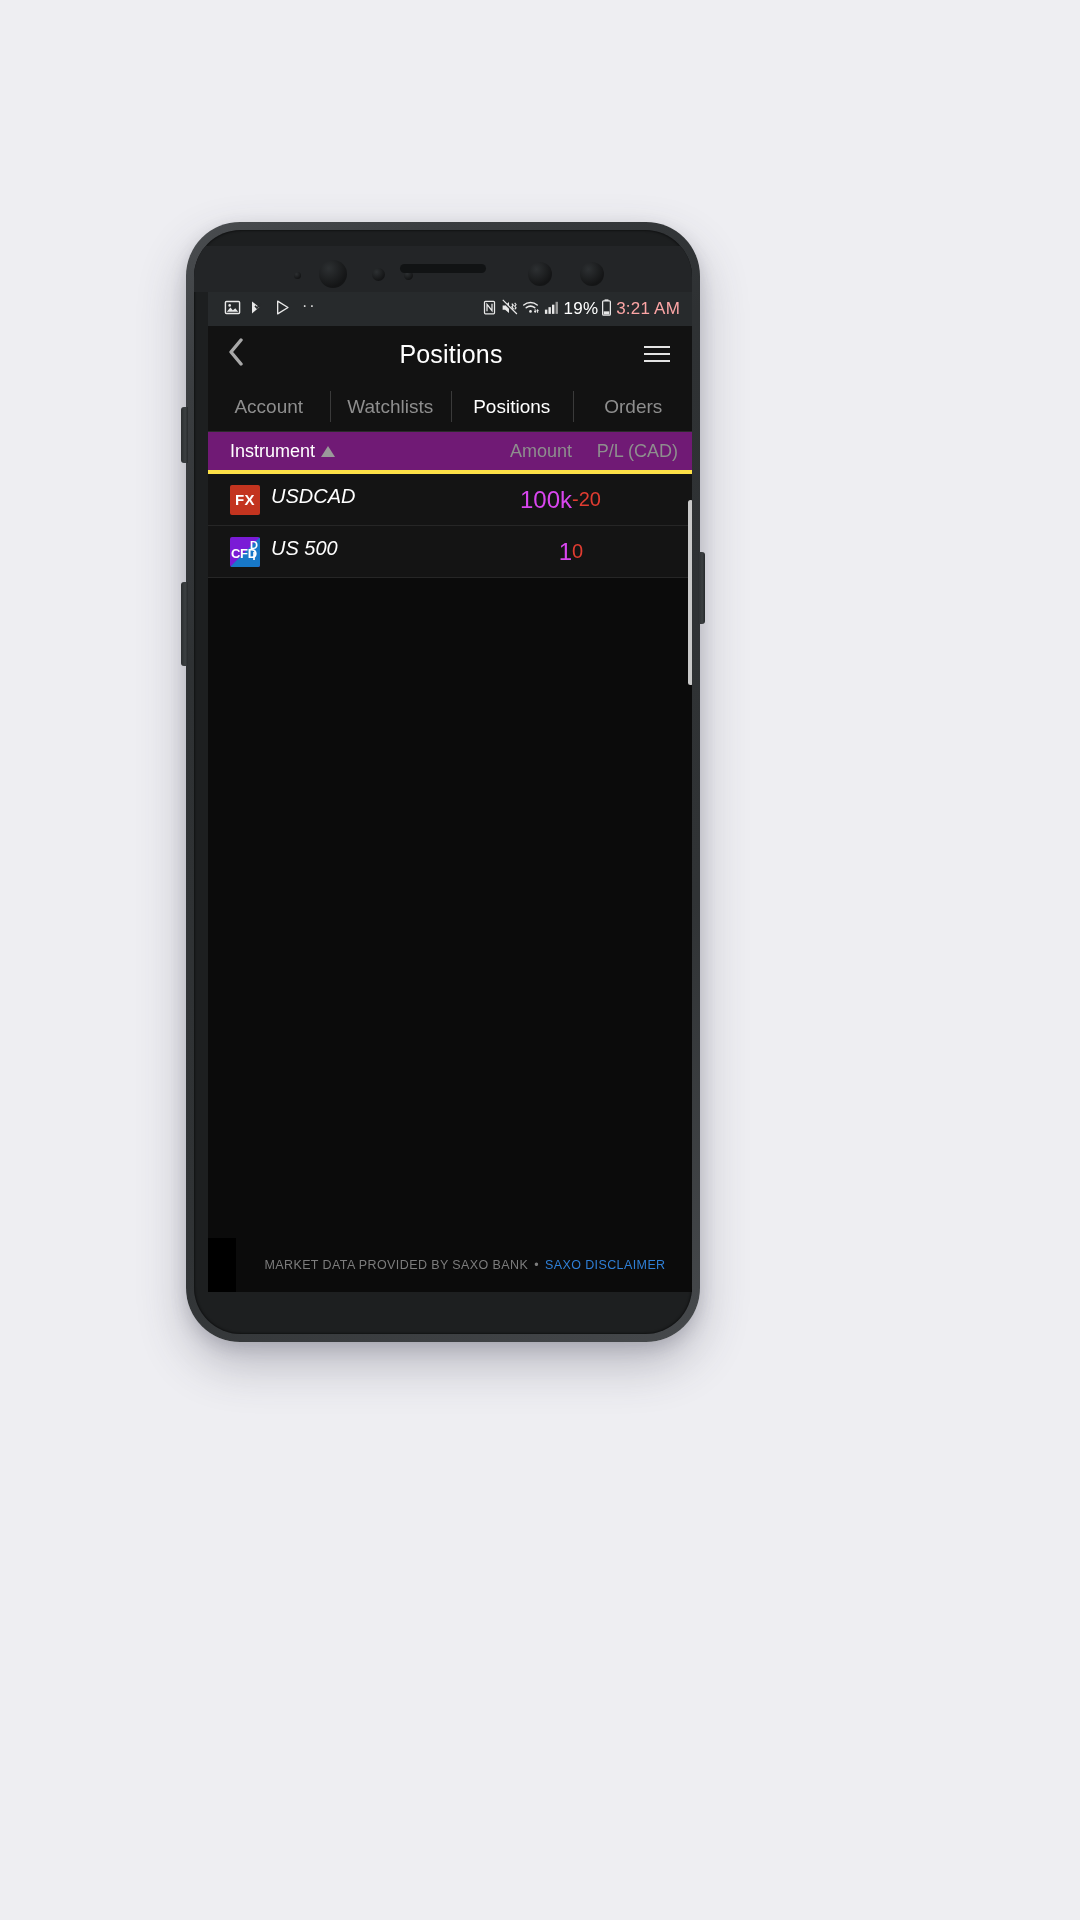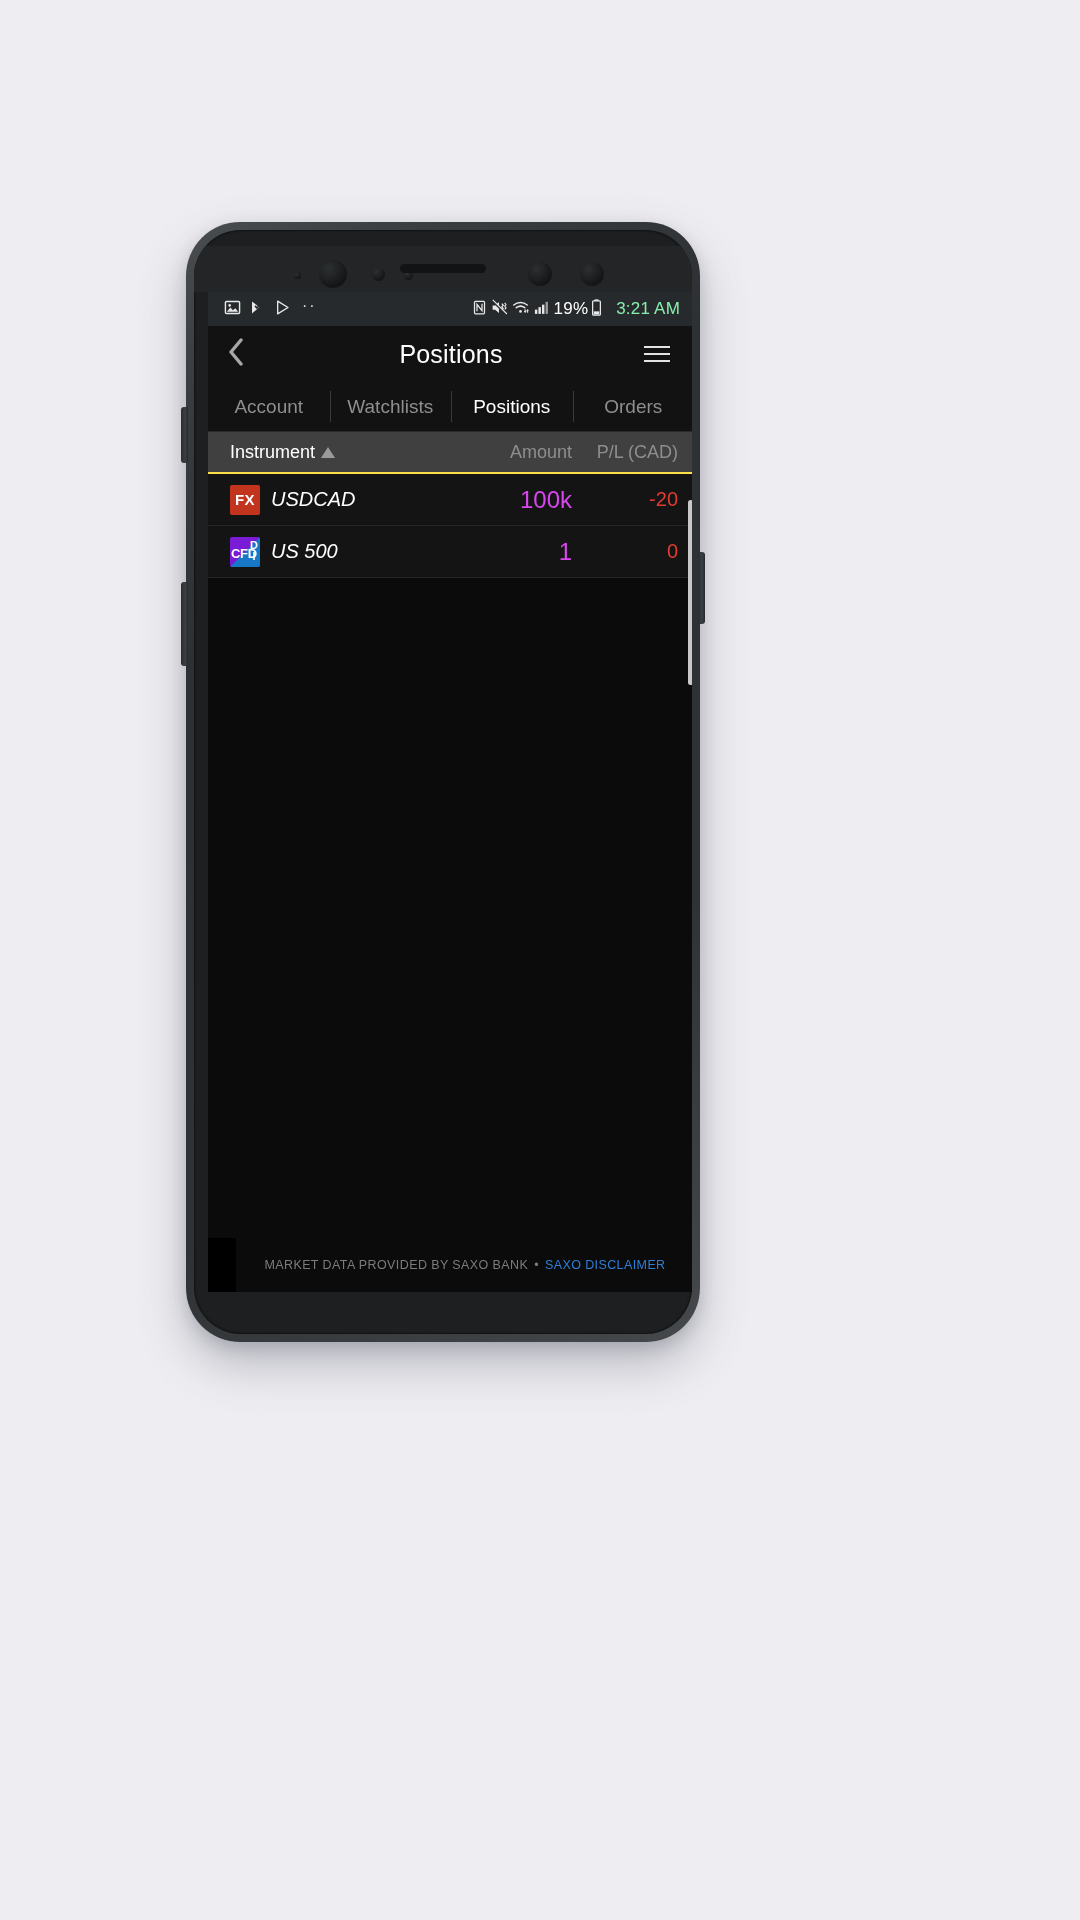--- a/index.html
+++ b/index.html
@@ -116,23 +116,23 @@
     margin-left: 2px;
     margin-bottom: 6px;
   }
   #battery-percent {
     font-size: 17px;
     color: #fff;
     letter-spacing: 0.2px;
   }
   #status-time {
     font-size: 17px;
-    color: #86efac;
+    color: #fca5a5;
     letter-spacing: 0.2px;
-    margin-left: 11px;
+    margin-left: 1px;
   }
 
   
   #app-header {
     height: 56px;
     background: #121212;
     display: flex;
     align-items: center;
     position: relative;
   }
@@ -196,26 +196,26 @@
     top: 9px;
     bottom: 9px;
     width: 1px;
     background: #3a3a3a;
   }
   .tab-item.active { color: #ffffff; }
 
   
   #column-header {
     height: 42px;
-    background: #404040;
+    background: #701a75;
     display: flex;
     align-items: center;
     padding: 0 16px 0 22px;
     box-sizing: border-box;
-    border-bottom: 2px solid #fde047;
+    border-bottom: 4px solid #fde047;
   }
   .col-instrument { flex: 1 1 auto; display: flex; align-items: center; gap: 6px; }
   .col-amount { width: 120px; text-align: right; }
   .col-pl { width: 106px; text-align: right; }
   .col-head-text { font-size: 18px; color: #8e8e8e; }
   .col-head-text.active { color: #ffffff; }
   #sort-arrow-icon {
     width: 0; height: 0;
     border-left: 7px solid transparent;
     border-right: 7px solid transparent;
@@ -227,24 +227,24 @@
   #positions-list { background: #0b0b0b; position: relative; }
   .position-row {
     height: 52px;
     display: flex;
     align-items: center;
     padding: 0 16px 0 22px;
     box-sizing: border-box;
     border-bottom: 1px solid #262626;
     background: #141414;
   }
-  .instrument-cell { flex: 1 1 auto; display: flex; align-items: center; gap: 11px; }
+  .instrument-cell { flex: 1 1 auto; display: flex; gap: 11px; }
   .instrument-name { font-size: 20px; color: #ffffff; font-style: italic; }
   .amount-cell { width: 120px; text-align: right; font-size: 24px; color: #d946ef; }
-  .pl-cell { width: 106px; text-align: right; font-size: 20px; }
+  .pl-cell { width: 106px; font-size: 20px; }
 
   
   .asset-badge {
     width: 30px;
     height: 30px;
     border-radius: 2px;
     position: relative;
     overflow: hidden;
     flex: 0 0 auto;
   }

